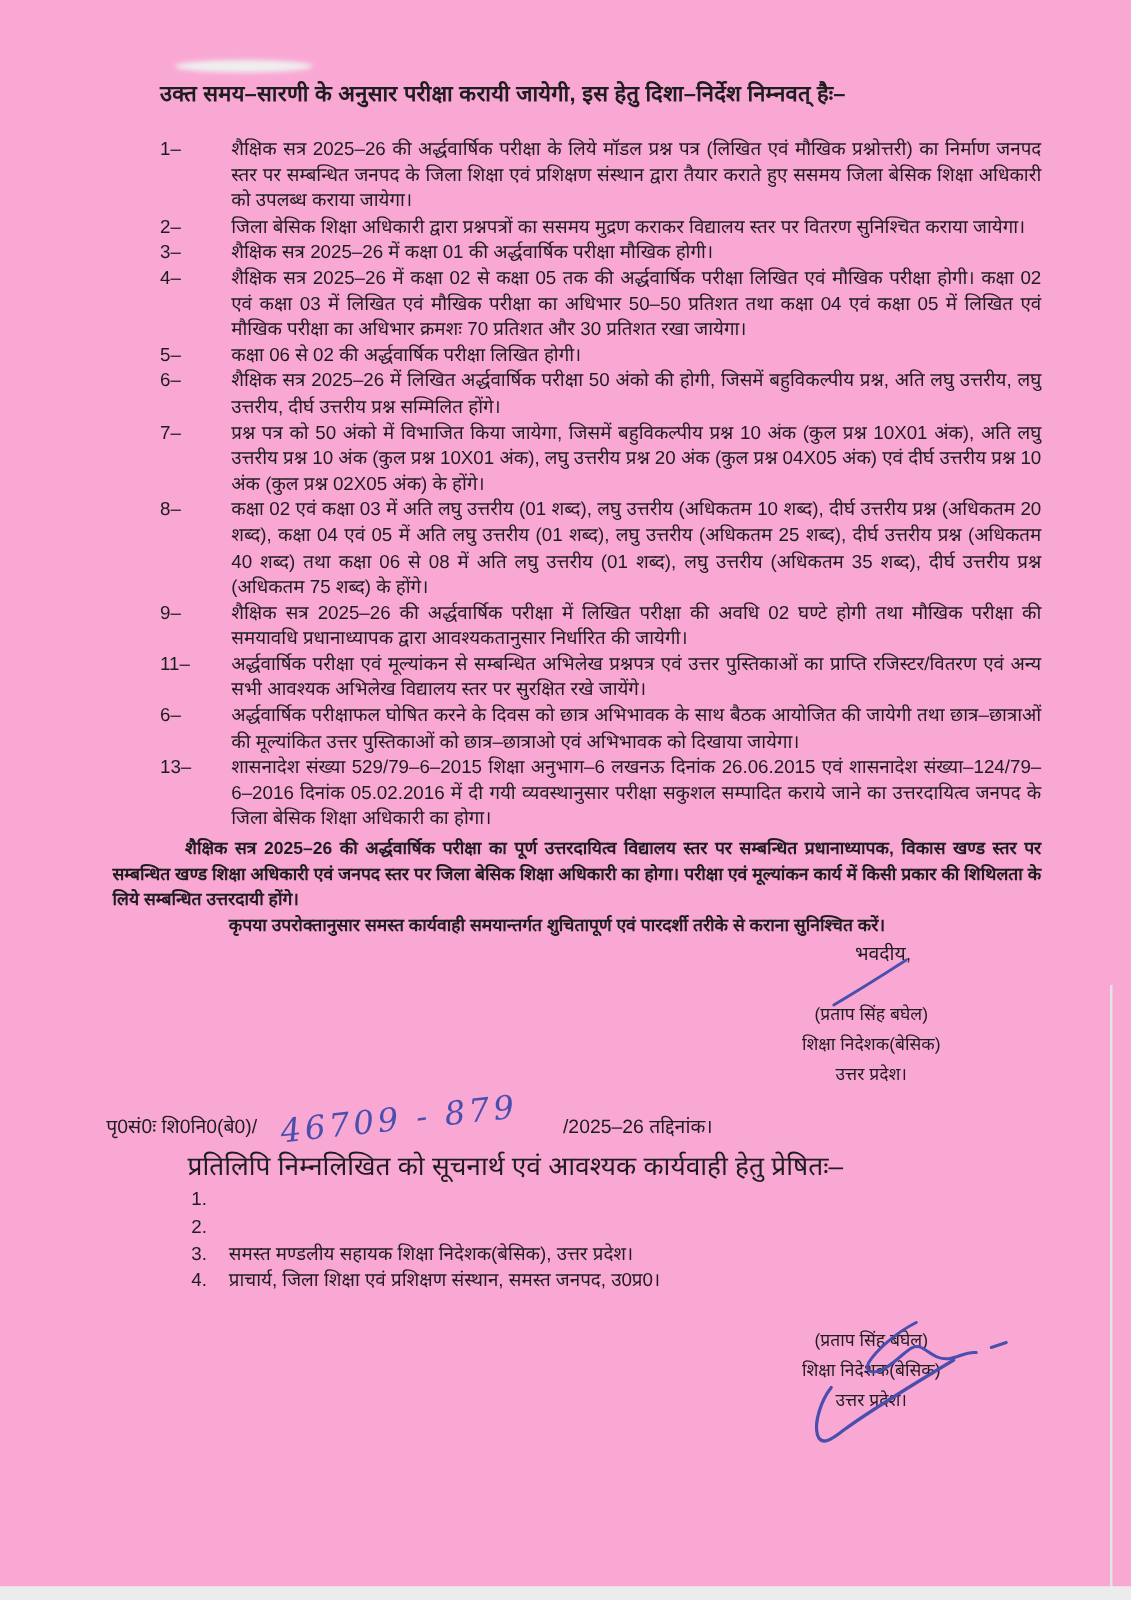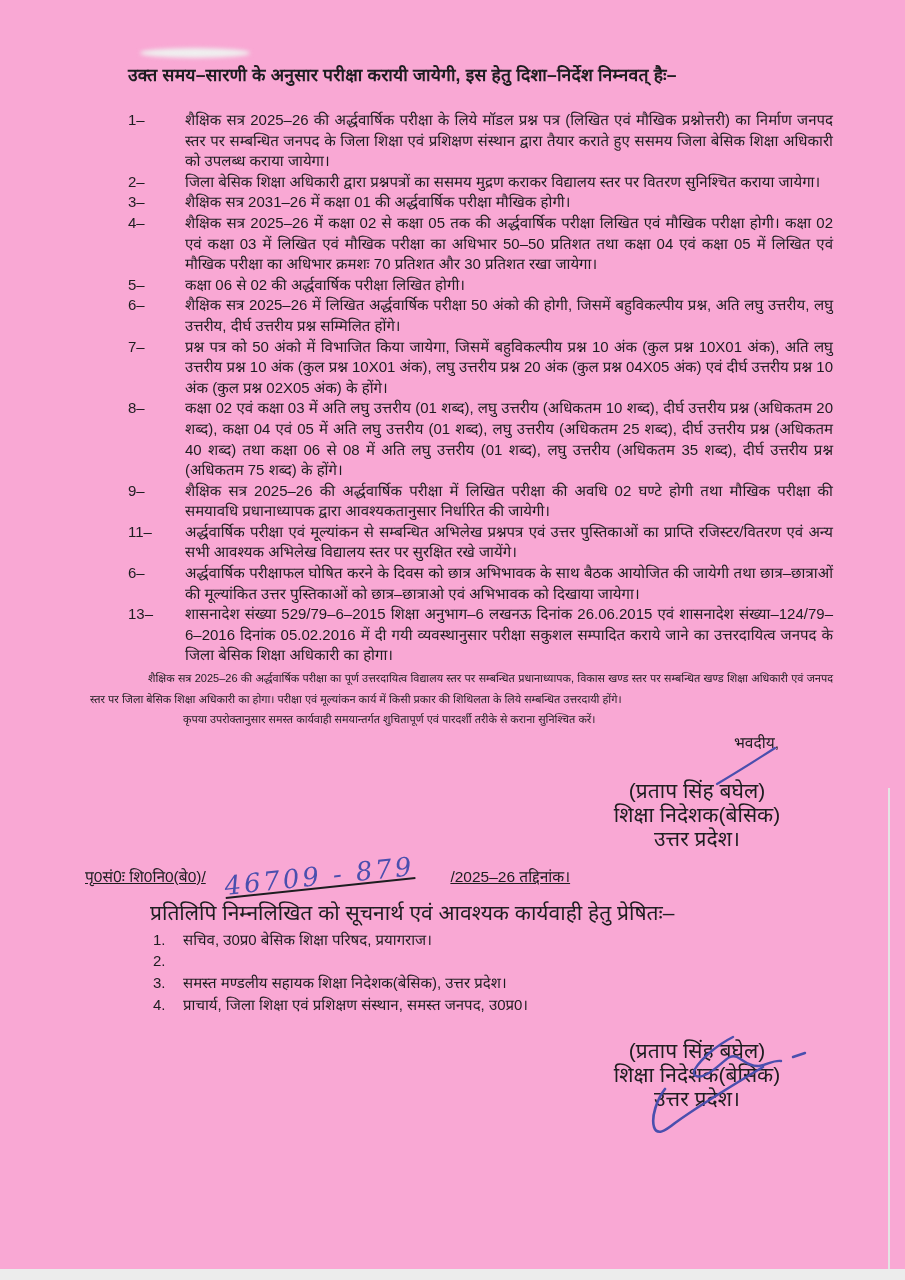--- a/index.html
+++ b/index.html
@@ -11,29 +11,29 @@
   }
   .doc {
     position:absolute; left:0; top:0; width:905px; box-sizing:border-box;
     padding:62px 72px 0 128px;
   }
   .title { font-size:17.5px; font-weight:bold; margin:0 0 24px 0; letter-spacing:.2px; }
   .directives { font-size:15px; line-height:20.6px; }
   .d-row { display:flex; }
   .d-num { width:57px; flex:none; }
   .d-text { flex:1; text-align:justify; }
-  .closing { margin:2px 0 0 -38px; font-size:11px; line-height:20.6px; text-align:justify; }
+  .closing { margin:2px 0 0 -38px; font-size:14px; line-height:20.6px; text-align:justify;font-weight:bold; }
   .closing p { margin:0; }
   .p-indent1 { text-indent:58px; }
   .p-indent2 { text-indent:93px; }
-  .valediction-wrap { position:relative; text-align:right; margin:1px 54px 0 0; font-size:15.5px; }
+  .valediction-wrap { position:relative; text-align:right; margin:1px 104px 0 0; font-size:15.5px; }
   .vale-stroke { position:absolute; right:-4px; top:14px; }
   .sig-block { width:212px; margin:26px 30px 0 auto; text-align:center;
-               font-size:21px; line-height:24px; position:relative; }
-  .ref-line { display:flex; align-items:flex-start; margin:14px 0 0 -43px; font-size:15.5px;text-decoration:underline; }
+               font-size:14px; line-height:24px; position:relative; }
+  .ref-line { display:flex; align-items:center; margin:14px 0 0 -43px; font-size:15.5px; }
   .ref-handwritten { font-size:26px; font-style:italic; letter-spacing:3px;
                      transform:rotate(-6deg); margin:0 36px 0 18px; position:relative; top:-4px;
                      font-family:"DejaVu Serif","Liberation Serif",serif; }
   .copy-note { margin:3px 0 0 22px; font-size:21px; }
   .recipients { margin:3px 0 0 25px; font-size:15px; line-height:21.6px; }
   .r-row { display:flex; }
   .r-num { width:30px; flex:none; }
   .sig-block.bottom { margin-top:24px; }
   .sig-svg { position:absolute; left:20px; top:-14px; pointer-events:none; }
   .scan-strip-bottom { position:absolute; left:0; bottom:0; width:100%; height:11px; background:#ececec; }
@@ -55,21 +55,21 @@
       <div class="d-row">
         <span class="d-num">1–</span>
         <span class="d-text">शैक्षिक सत्र 2025–26 की अर्द्धवार्षिक परीक्षा के लिये मॉडल प्रश्न पत्र (लिखित एवं मौखिक प्रश्नोत्तरी) का निर्माण जनपद स्तर पर सम्बन्धित जनपद के जिला शिक्षा एवं प्रशिक्षण संस्थान द्वारा तैयार कराते हुए ससमय जिला बेसिक शिक्षा अधिकारी को उपलब्ध कराया जायेगा।</span>
       </div>
       <div class="d-row">
         <span class="d-num">2–</span>
         <span class="d-text">जिला बेसिक शिक्षा अधिकारी द्वारा प्रश्नपत्रों का ससमय मुद्रण कराकर विद्यालय स्तर पर वितरण सुनिश्चित कराया जायेगा।</span>
       </div>
       <div class="d-row">
         <span class="d-num">3–</span>
-        <span class="d-text">शैक्षिक सत्र 2031–26 में कक्षा 01 की अर्द्धवार्षिक परीक्षा मौखिक होगी।</span>
+        <span class="d-text">शैक्षिक सत्र 2025–26 में कक्षा 01 की अर्द्धवार्षिक परीक्षा मौखिक होगी।</span>
       </div>
       <div class="d-row">
         <span class="d-num">4–</span>
         <span class="d-text">शैक्षिक सत्र 2025–26 में कक्षा 02 से कक्षा 05 तक की अर्द्धवार्षिक परीक्षा लिखित एवं मौखिक परीक्षा होगी। कक्षा 02 एवं कक्षा 03 में लिखित एवं मौखिक परीक्षा का अधिभार 50–50 प्रतिशत तथा कक्षा 04 एवं कक्षा 05 में लिखित एवं मौखिक परीक्षा का अधिभार क्रमशः 70 प्रतिशत और 30 प्रतिशत रखा जायेगा।</span>
       </div>
       <div class="d-row">
         <span class="d-num">5–</span>
         <span class="d-text">कक्षा 06 से 02 की अर्द्धवार्षिक परीक्षा लिखित होगी।</span>
       </div>
       <div class="d-row">
@@ -124,21 +124,20 @@
       <span>पृ0सं0ः शि0नि0(बे0)/</span>
       <span class="ref-handwritten" style="color: rgb(74, 79, 174);">46709 - 879</span>
       <span>/2025–26 तद्दिनांक।</span>
     </div>
 
     <div class="copy-note">प्रतिलिपि निम्नलिखित को सूचनार्थ एवं आवश्यक कार्यवाही हेतु प्रेषितः–</div>
 
     <div class="recipients">
       <div class="r-row">
         <span class="r-num">1.</span>
-        <span>सचिव, उ0प्र0 बेसिक शिक्षा परिषद, प्रयागराज।</span>
       </div>
       <div class="r-row">
         <span class="r-num">2.</span>
       </div>
       <div class="r-row">
         <span class="r-num">3.</span>
         <span>समस्त मण्डलीय सहायक शिक्षा निदेशक(बेसिक), उत्तर प्रदेश।</span>
       </div>
       <div class="r-row">
         <span class="r-num">4.</span>

